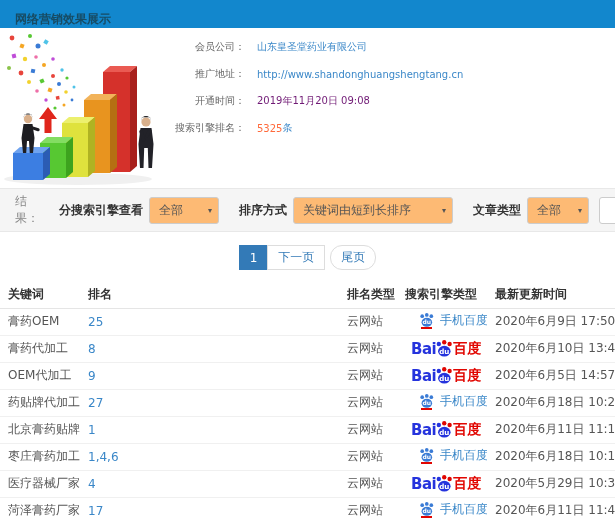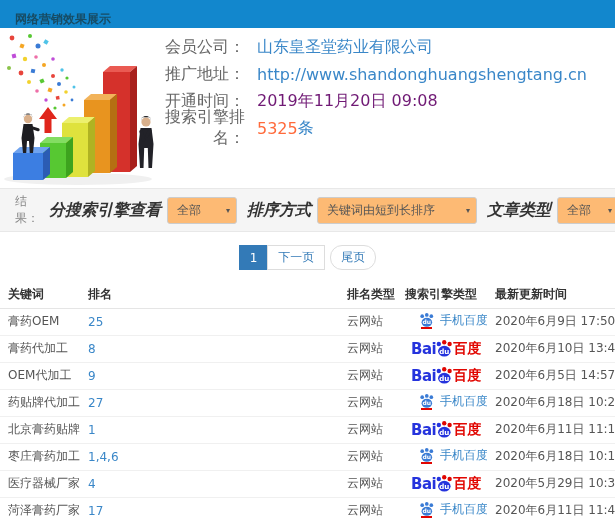--- a/index.html
+++ b/index.html
@@ -11,33 +11,33 @@
   .page{position:relative;width:615px;height:520px;overflow:hidden;background:#fff;}
 
   
   .titlebar{height:28px;background:var(--header-bg);display:flex;align-items:flex-end;padding:0 15px;}
   .titlebar span{font-size:12px;font-weight:bold;color:var(--header-text);}
 
   
   .top{position:relative;height:160px;background:#fff;}
   .illustration{position:absolute;left:0;top:2px;width:185px;height:158px;}
   .info{margin-left:153px;padding-top:12px;}
-  .info-row{height:14px;margin-bottom:13px;font-size:16px;display:flex;align-items:center;}
+  .info-row{height:14px;margin-bottom:13px;font-size:10px;display:flex;align-items:center;}
   .info-label{display:inline-block;width:92px;text-align:right;color:#666;flex:0 0 92px;}
   .info-value{margin-left:12px;color:#701a75;text-decoration:none;}
   a.info-value{color:var(--link);cursor:pointer;}
   .info-orange{margin-left:12px;color:var(--accent-orange);}
   .info-suffix{color:var(--link);text-decoration:none;cursor:pointer;}
 
   
   .filterbar{height:44px;background:#f5f5f5;border-top:1px solid #e8e8e8;border-bottom:1px solid #e8e8e8;
     display:flex;align-items:center;padding:0 0 0 15px;}
   .result-label{font-size:12px;color:#888;}
   .controls{display:flex;align-items:center;margin-left:auto;margin-right:-14px;}
-  .flabel{font-size:16px;font-weight:bold;color:#333;margin:0 6px 0 10px;white-space:nowrap;font-style:italic;}
+  .flabel{font-size:12px;font-weight:bold;color:#333;margin:0 6px 0 20px;white-space:nowrap;}
   .select{height:27px;background:#fdba74;border:1px solid #ccc;border-radius:3px;display:flex;align-items:center;
     padding:0 6px 0 9px;font-size:12px;color:#555;cursor:pointer;white-space:nowrap;}
   .select .val{flex:1;}
   .caret{font-size:8px;color:#555;margin-left:7px;}
   .sel-engine{width:70px;}
   .sel-sort{width:160px;}
   .sel-article{width:62px;}
   .submit{height:27px;width:60px;margin-left:10px;background:#fff;border:1px solid #ccc;border-radius:3px;
     font-size:12px;color:#333;cursor:pointer;font-family:inherit;}
 

